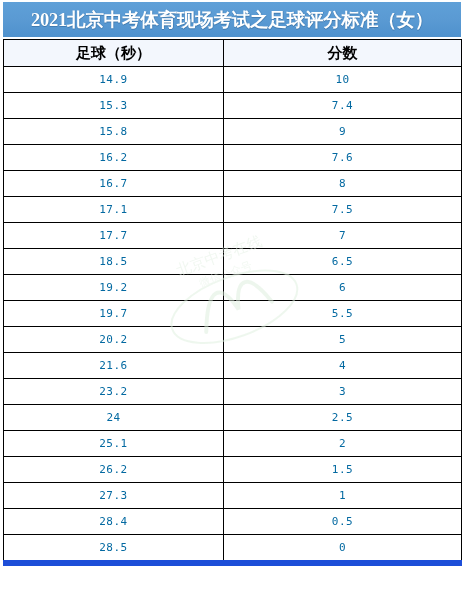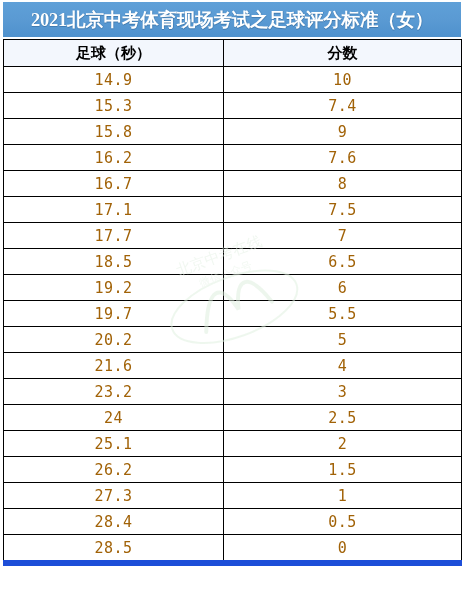--- a/index.html
+++ b/index.html
@@ -86,22 +86,22 @@
     font-family: "Liberation Serif", "DejaVu Serif", serif;
     font-weight: bold;
     font-size: 15px;
     color: #000000;
     letter-spacing: 0px;
   }
 
   #score-table tbody td {
     height: 25px;
     font-family: "DejaVu Sans Mono", "Liberation Mono", monospace;
-    font-size: 15px;
-    color: #a16207;
+    font-size: 11px;
+    color: #0369a1;
     letter-spacing: 0.5px;
   }
 
   #score-table tbody tr:last-child td {
     border-bottom: 6px solid #1d4ed8;
   }
 </style>
 </head>
 <body>
 

